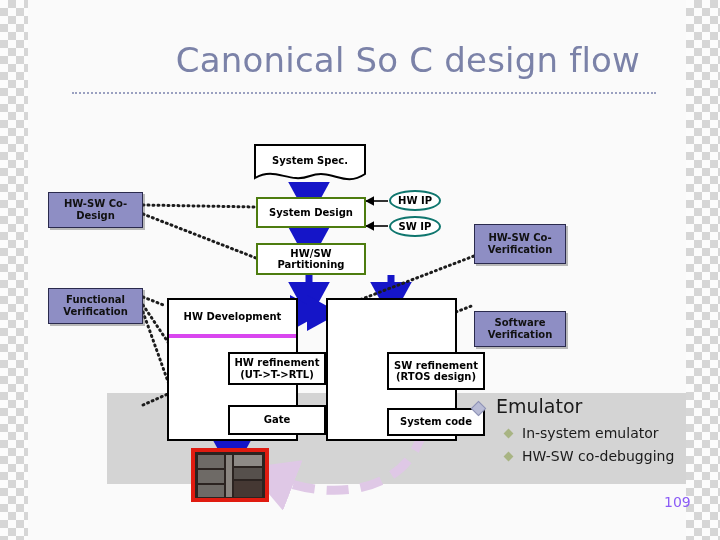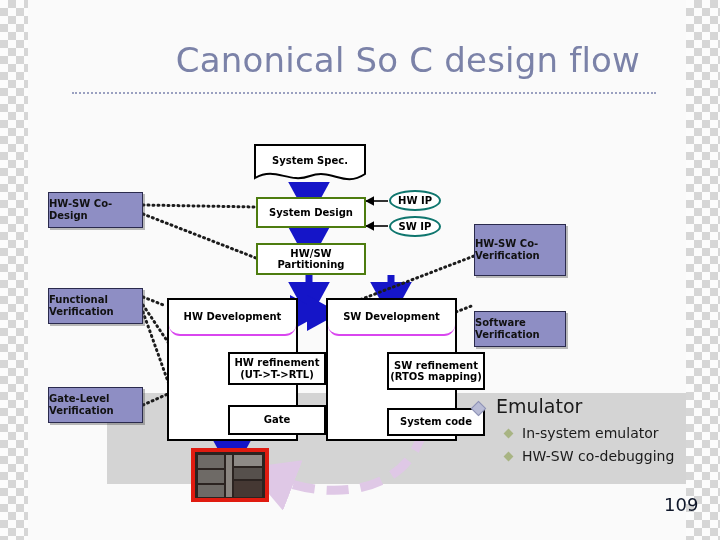--- a/index.html
+++ b/index.html
@@ -41,55 +41,55 @@
   
   .wbox{
     position:absolute;background:#ffffff;border:2px solid #4d7c0f;
     box-sizing:border-box;display:flex;align-items:center;justify-content:center;
     text-align:center;font-size:10px;font-weight:bold;color:#000;line-height:1.12;
     font-family:"DejaVu Sans", sans-serif;
   }
   .pbox{
     position:absolute;background:#8e8ec4;border:1px solid #2a2a4d;
     box-sizing:border-box;display:flex;align-items:center;justify-content:center;
-    font-size:10px;font-weight:bold;color:#111;line-height:1.18;
+    text-align:center;font-size:10px;font-weight:bold;color:#111;line-height:1.18;
     font-family:"DejaVu Sans", sans-serif;
     box-shadow:2px 2px 0 rgba(60,60,60,.35);
   }
   .oval{
     position:absolute;background:#fff;border:2px solid #0f766e;border-radius:50%/50%;
     box-sizing:border-box;display:flex;align-items:center;justify-content:center;
     font-size:10px;font-weight:bold;color:#000;
     font-family:"DejaVu Sans", sans-serif;
   }
   
   .devcontainer{position:absolute;border:2px solid #000;background:#fff;box-sizing:border-box;}
   .devhead{
-    position:absolute;left:0;right:0;top:0;height:34px;border-bottom:2px solid #d946ef;
+    position:absolute;left:0;right:0;top:0;height:34px;border-bottom:4px solid #d946ef;
     display:flex;align-items:center;justify-content:center;text-align:center;
-    font-size:10px;font-weight:bold;line-height:1.15;font-family:"DejaVu Sans", sans-serif;border-radius:11px;
+    font-size:10px;font-weight:bold;line-height:1.15;font-family:"DejaVu Sans", sans-serif;
   }
   .subbox{
     position:absolute;border:2px solid #000;background:#fff;box-sizing:border-box;
     display:flex;align-items:center;justify-content:center;text-align:center;
     font-size:10px;font-weight:bold;line-height:1.15;font-family:"DejaVu Sans", sans-serif;margin-left:44px;
   }
 
   
   #bullets{position:absolute;left:445px;top:396px;width:255px;}
   .b1{display:flex;align-items:flex-start;gap:12px;font-size:19px;color:#1a1a1a;
       font-family:"DejaVu Sans", sans-serif;line-height:1.15;}
   .b2{display:flex;align-items:flex-start;gap:10px;font-size:14px;color:#1a1a1a;
       margin-left:32px;margin-top:7px;font-family:"DejaVu Sans", sans-serif;line-height:1.15;}
   .dia1{width:9px;height:9px;background:#b9bcd6;transform:rotate(45deg);margin-top:7px;flex:none;
         border:1px solid #8e92b5;}
   .dia2{width:7px;height:7px;background:#a8b483;transform:rotate(45deg);margin-top:5px;flex:none;}
 
   
-  #page-number{position:absolute;left:636px;top:494px;font-size:18px;color:#0f172a;
+  #page-number{position:absolute;left:636px;top:494px;font-size:14px;color:#8b5cf6;
       font-family:"DejaVu Sans", sans-serif;}
 
   
   #chip-image{position:absolute;left:163px;top:448px;width:78px;height:54px;
       border:4px solid #e01b10;box-sizing:border-box;background:#2b2320;overflow:hidden;}
   .die{position:absolute;background:#6e6a66;}
   .diedark{position:absolute;background:#3a332f;}
 
   svg.overlay{position:absolute;left:0;top:0;width:720px;height:540px;pointer-events:none;}
 </style>
@@ -185,42 +185,36 @@
     </div>
     <div class="subbox" style="left:15px;top:52px;width:98px;height:33px;">
       <span>HW refinement (UT-&gt;T-&gt;RTL)</span>
     </div>
     <div class="subbox" style="left:15px;top:105px;width:98px;height:30px;">
       <span>Gate</span>
     </div>
   </div>
 
   <div class="devcontainer" style="left:298px;top:298px;width:131px;height:143px;">
-    <div class="devhead">
-      <span>SW Development</span>
-    </div>
     <div class="subbox" style="left:15px;top:52px;width:98px;height:38px;">
-      <span>SW refinement (RTOS mapping)</span>
+      <span>SW refinement (RTOS design)</span>
     </div>
     <div class="subbox" style="left:15px;top:108px;width:98px;height:28px;">
       <span>System code</span>
     </div>
   </div>
 
   <div class="pbox" style="left:20px;top:192px;width:95px;height:36px;">
     <span>HW-SW Co-Design</span>
   </div>
   <div class="pbox" style="left:20px;top:288px;width:95px;height:36px;">
     <span>Functional Verification</span>
   </div>
-  <div class="pbox" style="left:20px;top:387px;width:95px;height:36px;">
-    <span>Gate-Level Verification</span>
-  </div>
-
-  <div class="pbox" style="left:446px;top:224px;width:92px;height:52px;">
+
+  <div class="pbox" style="left:446px;top:224px;width:92px;height:40px;">
     <span>HW-SW Co-Verification</span>
   </div>
   <div class="pbox" style="left:446px;top:278px;width:92px;height:36px;margin-top:33px;">
     <span>Software Verification</span>
   </div>
 
   <div id="chip-image">
     <div class="die" style="left:3px;top:3px;width:26px;height:13px;"></div>
     <div class="die" style="left:3px;top:18px;width:26px;height:13px;"></div>
     <div class="die" style="left:3px;top:33px;width:26px;height:12px;"></div>

